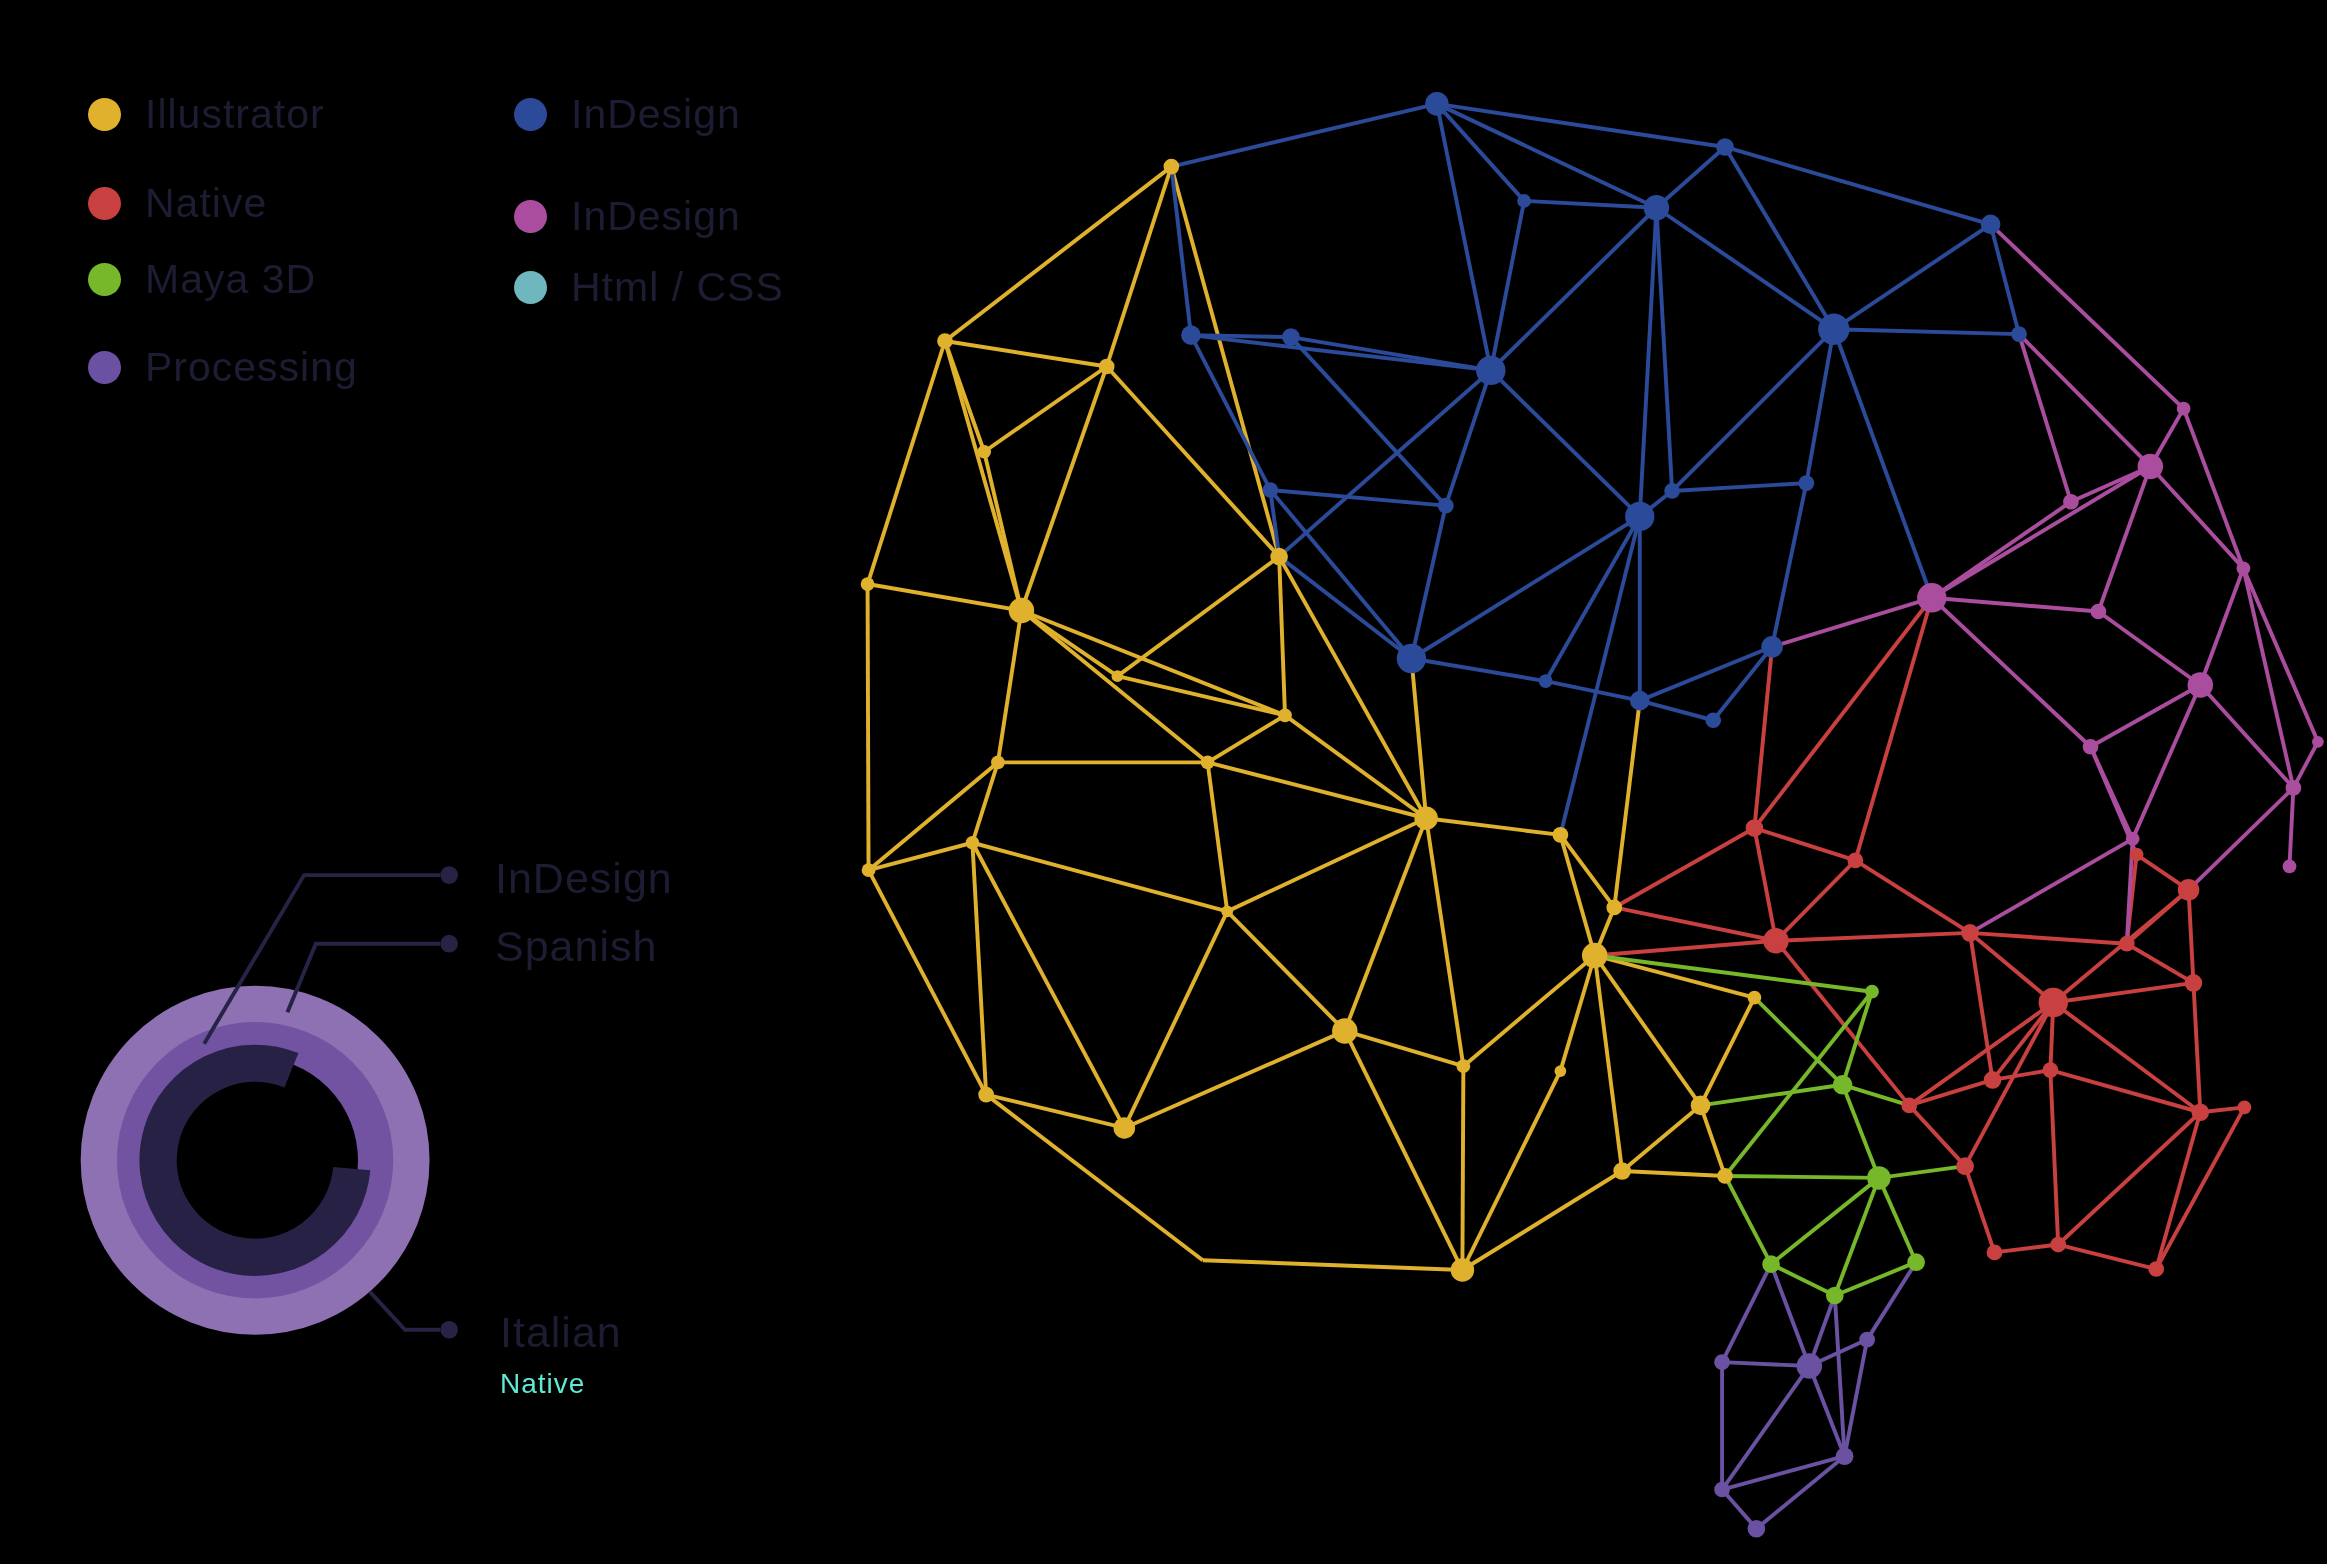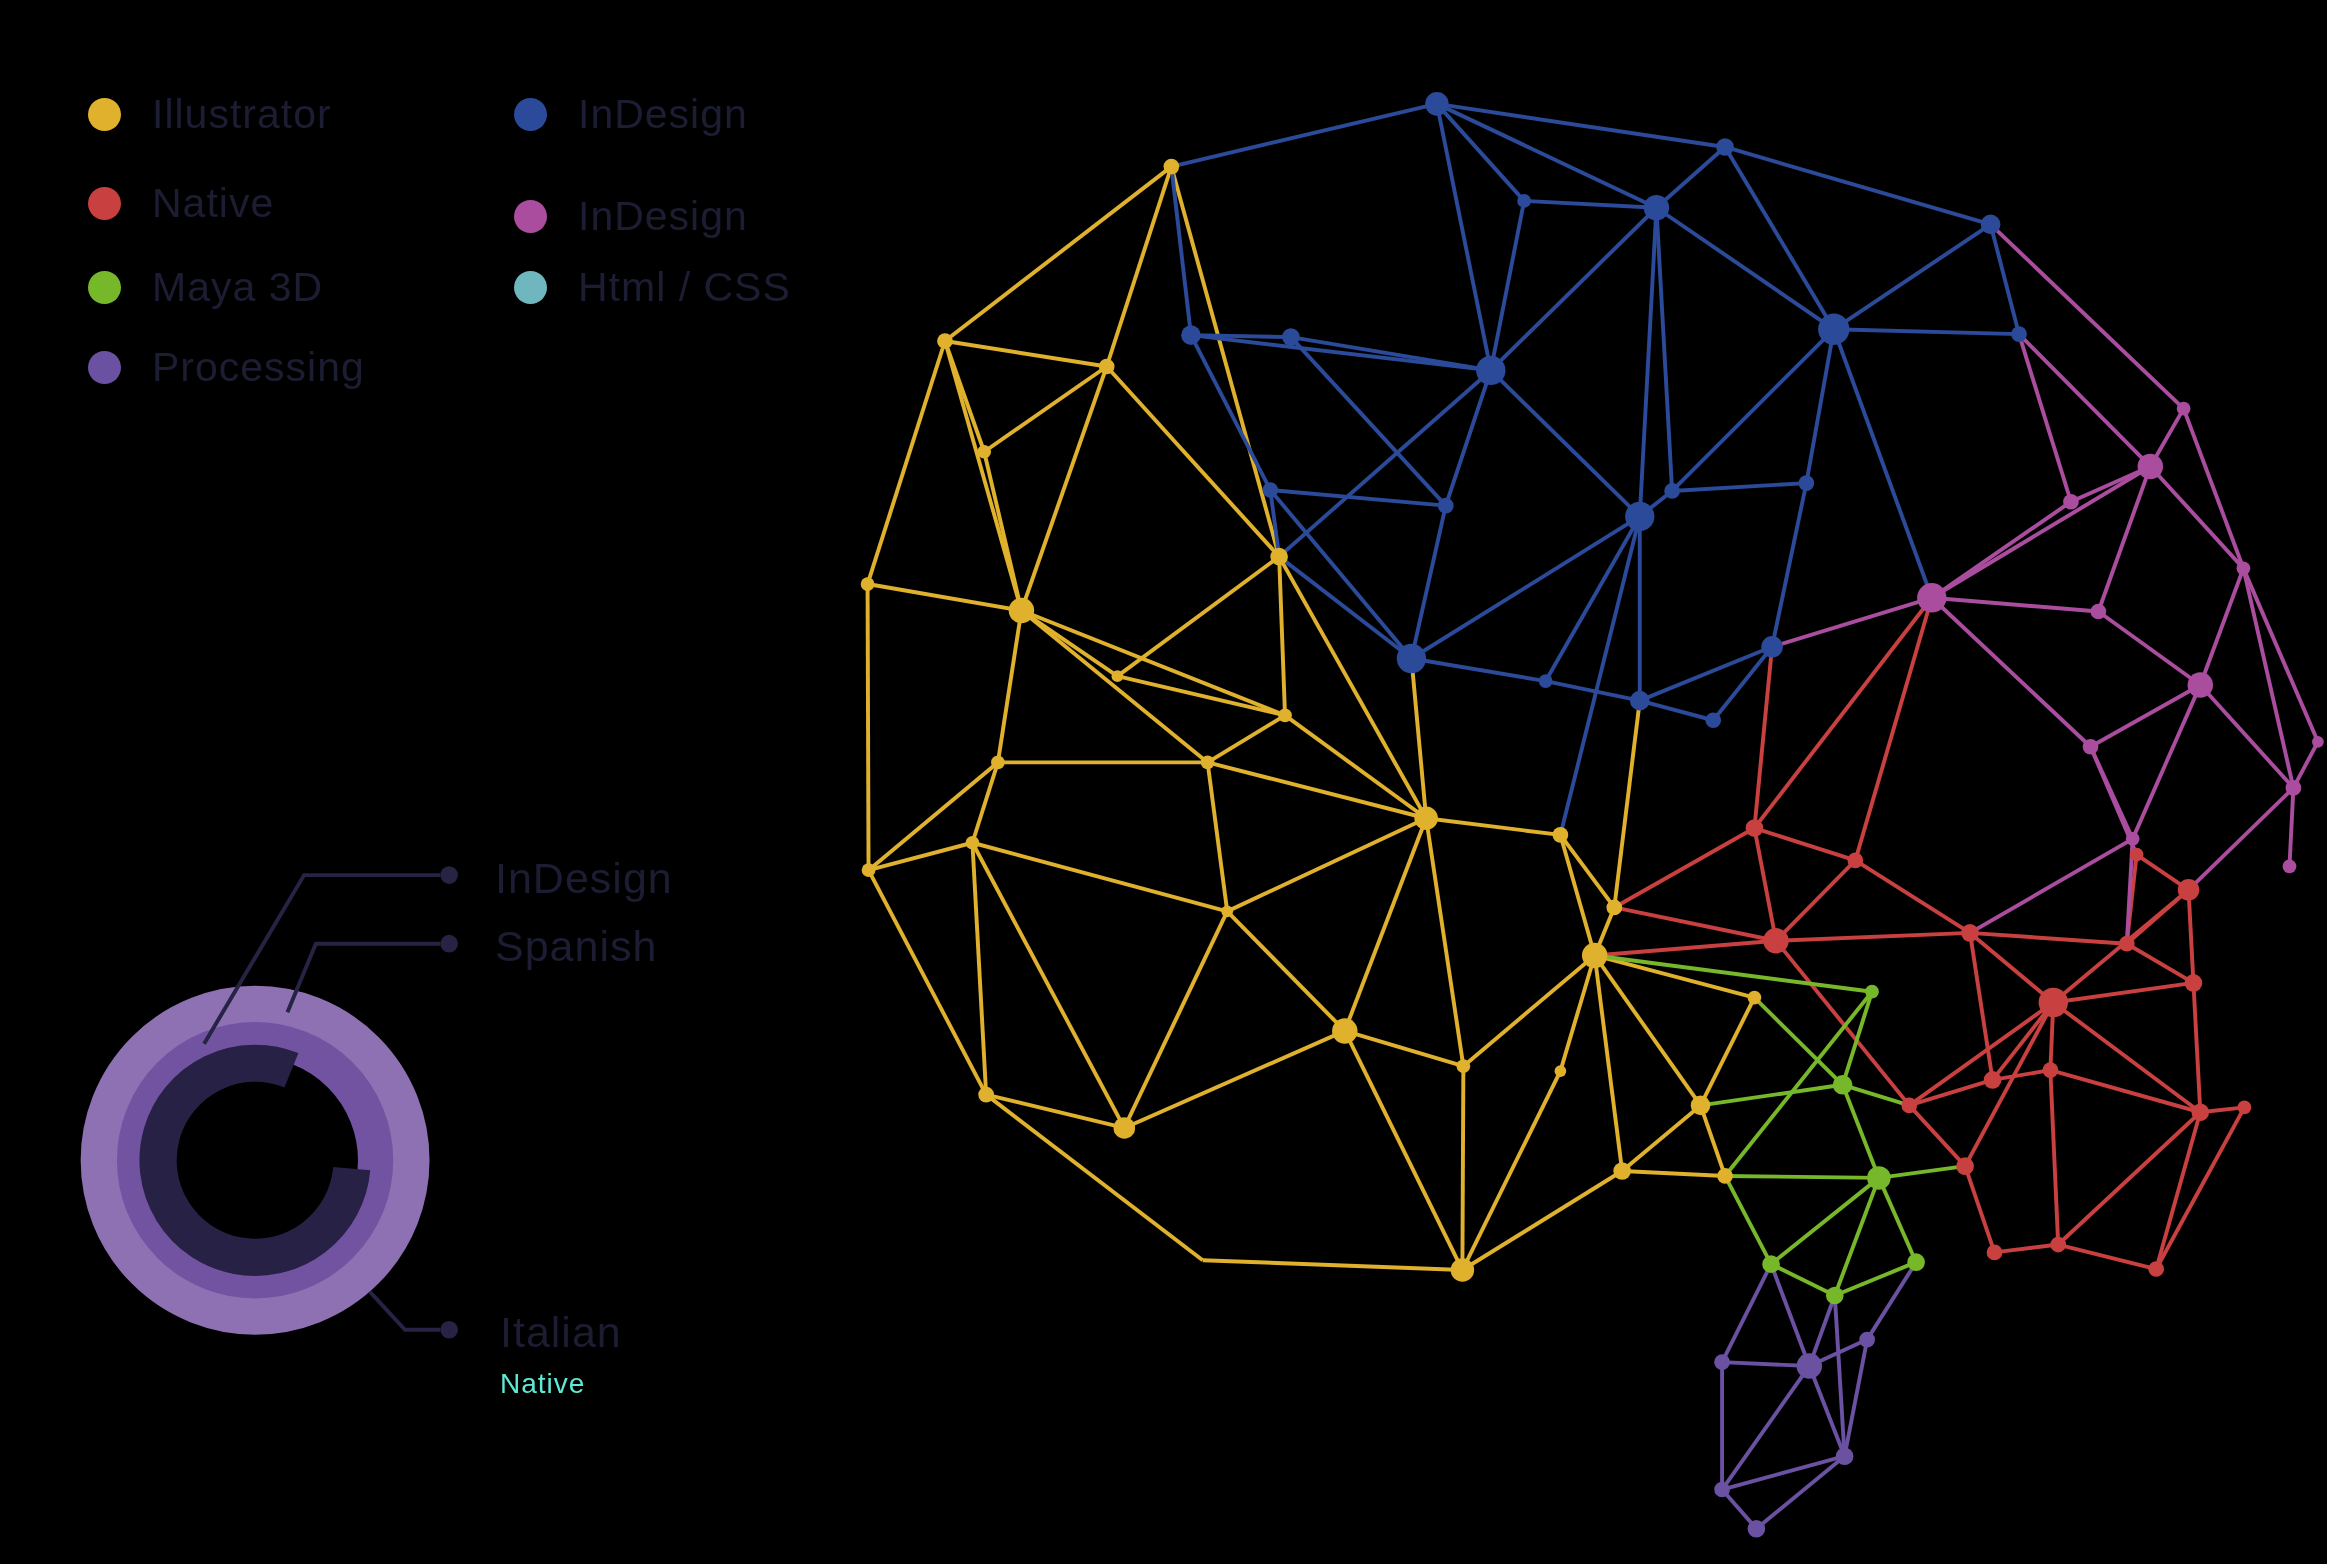--- a/index.html
+++ b/index.html
@@ -1,19 +1,19 @@
 <!DOCTYPE html>
 <html><head>
 <meta charset="utf-8">
 <style>
   html,body{margin:0;padding:0;background:#000;}
   .canvas{position:relative;width:2328px;height:1564px;background:#000000;overflow:hidden;
           font-family:"Liberation Sans",sans-serif;}
   #scene{position:absolute;left:0;top:0;}
-  .legend-item{position:absolute;display:flex;align-items:center;gap:31px;height:47px;}
+  .legend-item{position:absolute;display:flex;align-items:center;gap:24px;height:47px;}
   .legend-dot{width:33px;height:33px;border-radius:50%;flex:0 0 auto;}
   .legend-label{font-size:41px;letter-spacing:1px;color:#1c1c33;white-space:nowrap;}
   .lang-label{position:absolute;font-size:43px;letter-spacing:1px;color:#1c1c33;white-space:nowrap;}
   .lang-sublabel{position:absolute;font-size:28px;letter-spacing:1px;color:#5eead4;white-space:nowrap;}
 </style>
 </head>
 <body>
 
 <div class="canvas">
   <svg id="scene" width="2328" height="1564" viewBox="0 0 2375 1596">
@@ -323,21 +323,21 @@
     </svg>
   <div id="legend">
       <div class="legend-item" style="left: 88px; top: 91px;">
         <span class="legend-dot" style="background: rgb(223, 177, 45);"></span>
         <span class="legend-label">Illustrator</span>
       </div>
       <div class="legend-item" style="left: 88px; top: 180px;">
         <span class="legend-dot" style="background: rgb(200, 64, 63);"></span>
         <span class="legend-label">Native</span>
       </div>
-      <div class="legend-item" style="left: 88px; top: 264px;">
+      <div class="legend-item" style="left: 88px; top: 256px;">
         <span class="legend-dot" style="background: rgb(118, 184, 42);"></span>
         <span class="legend-label">Maya 3D</span>
       </div>
       <div class="legend-item" style="left: 88px; top: 344px;">
         <span class="legend-dot" style="background: rgb(106, 81, 162);"></span>
         <span class="legend-label">Processing</span>
       </div>
       <div class="legend-item" style="left: 514px; top: 91px;">
         <span class="legend-dot" style="background: rgb(43, 74, 153);"></span>
         <span class="legend-label">InDesign</span>

